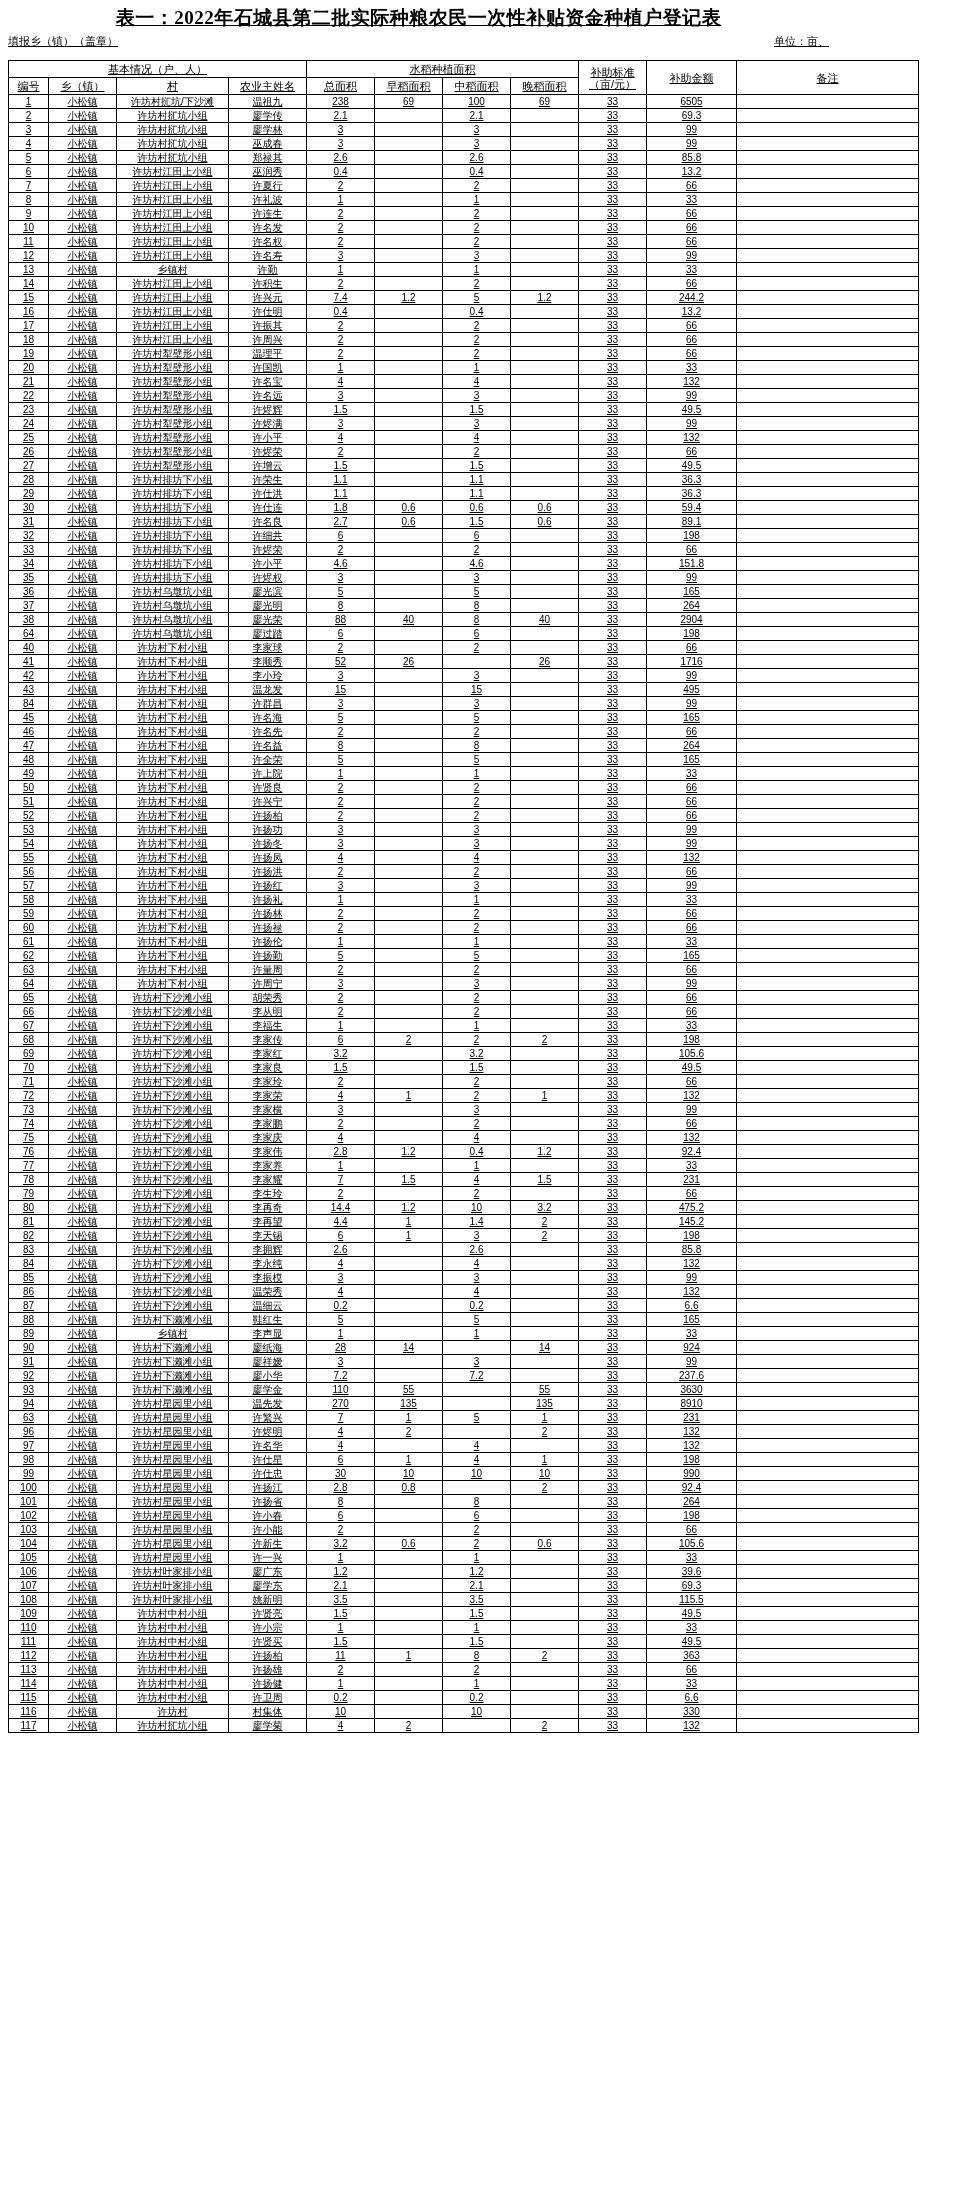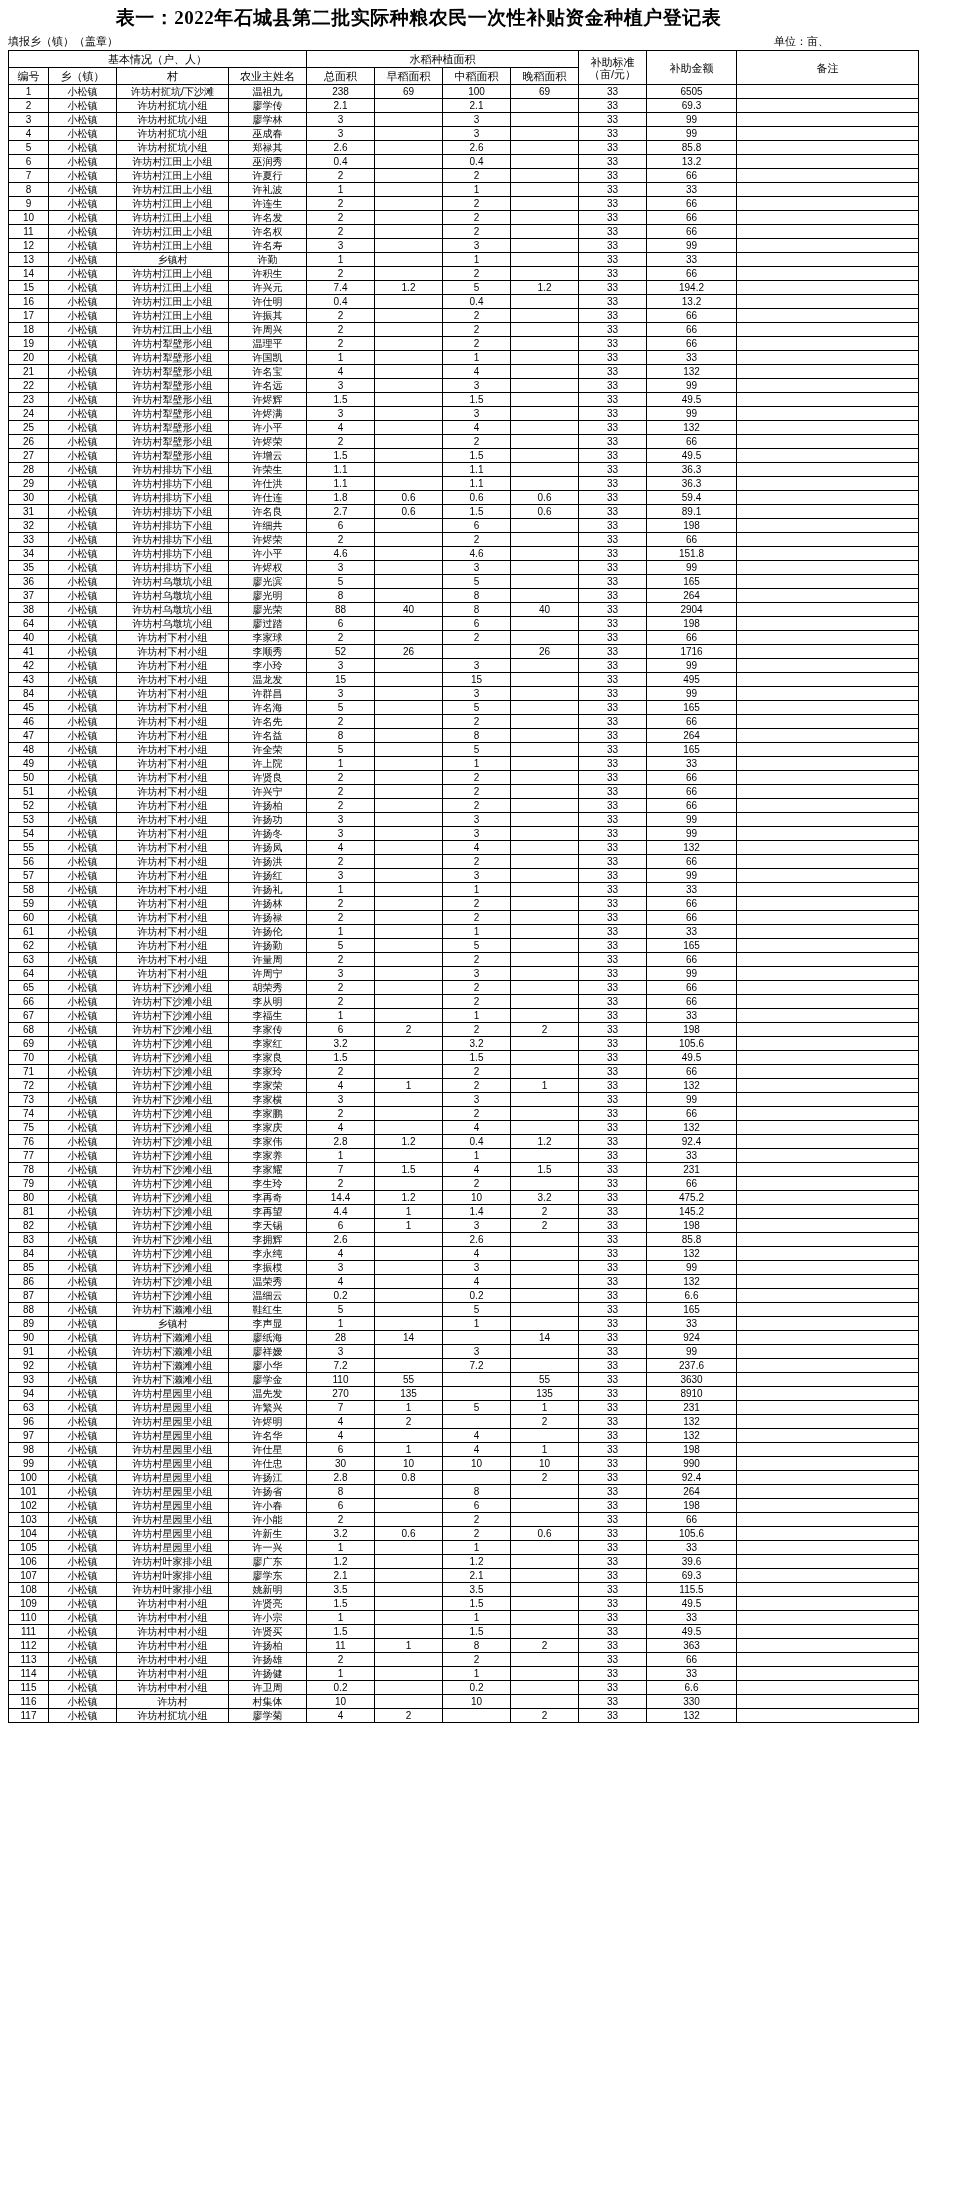--- a/index.html
+++ b/index.html
@@ -9,37 +9,38 @@
   }
   body {
     width: 954px;
     font-family: "Liberation Sans", sans-serif;
     color: #000000;
   }
   .page {
     width: 837px;
     box-sizing: border-box;
     padding: 4px 8px 6px 8px;
+    text-decoration: underline;
   }
   .doc-title {
     text-align: center;
     font-family: "Liberation Serif", serif;
     font-weight: bold;
     font-size: 19px;
     letter-spacing: 0.5px;
     margin: 2px 0 4px 0;
     line-height: 24px;
   }
   .meta-row {
     display: flex;
     justify-content: space-between;
     align-items: flex-end;
     font-size: 11px;
     line-height: 14px;
-    margin-bottom: 2px;
+    margin-bottom: 12px;
   }
   .meta-left {
     white-space: nowrap;
   }
   .meta-right {
     white-space: nowrap;
   }
   table.grid {
     border-collapse: collapse;
     width: 100%;
@@ -319,21 +320,21 @@
         <tr>
           <td class="cell-text">15</td>
           <td class="cell-text">小松镇</td>
           <td class="cell-text">许坊村江田上小组</td>
           <td class="cell-text">许兴元</td>
           <td class="num">7.4</td>
           <td class="num">1.2</td>
           <td class="num">5</td>
           <td class="num">1.2</td>
           <td class="num">33</td>
-          <td class="num">194.2</td>
+          <td class="num">244.2</td>
           <td class="cell-text"></td>
         </tr>
         <tr>
           <td class="cell-text">16</td>
           <td class="cell-text">小松镇</td>
           <td class="cell-text">许坊村江田上小组</td>
           <td class="cell-text">许仕明</td>
           <td class="num">0.4</td>
           <td class="num"></td>
           <td class="num">0.4</td>

